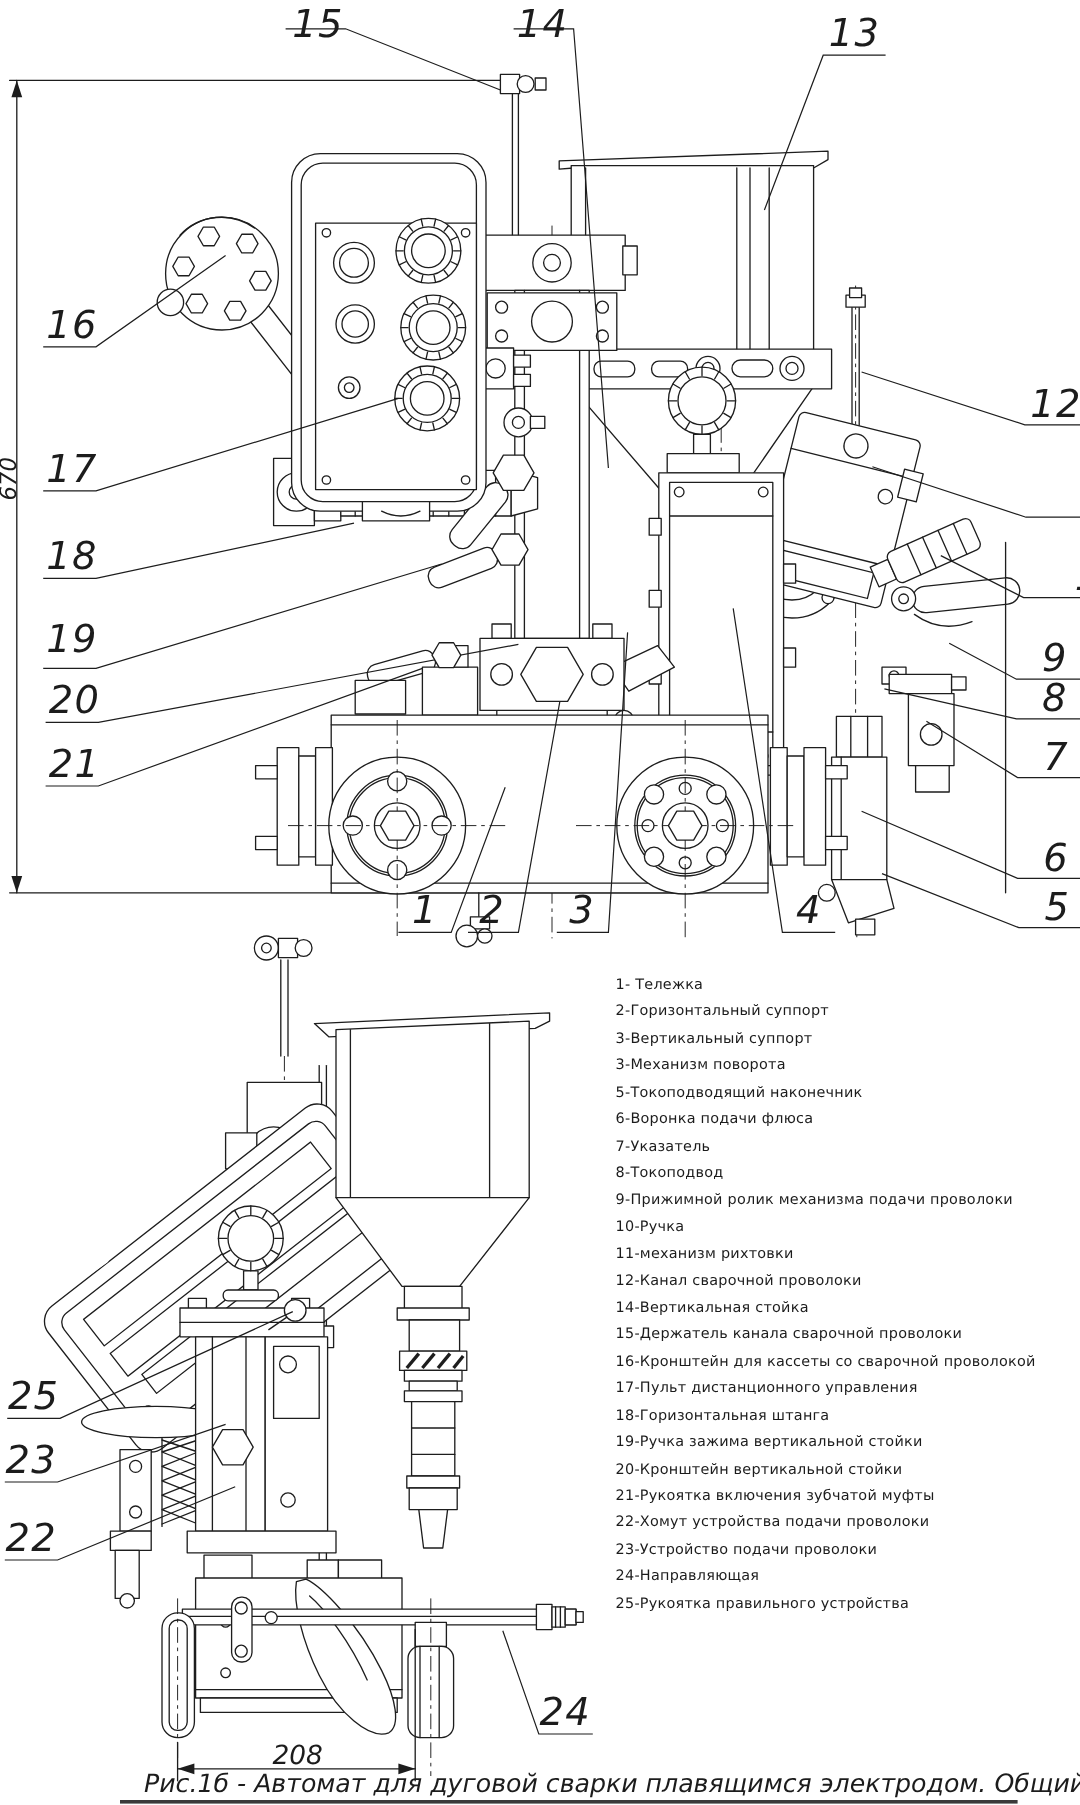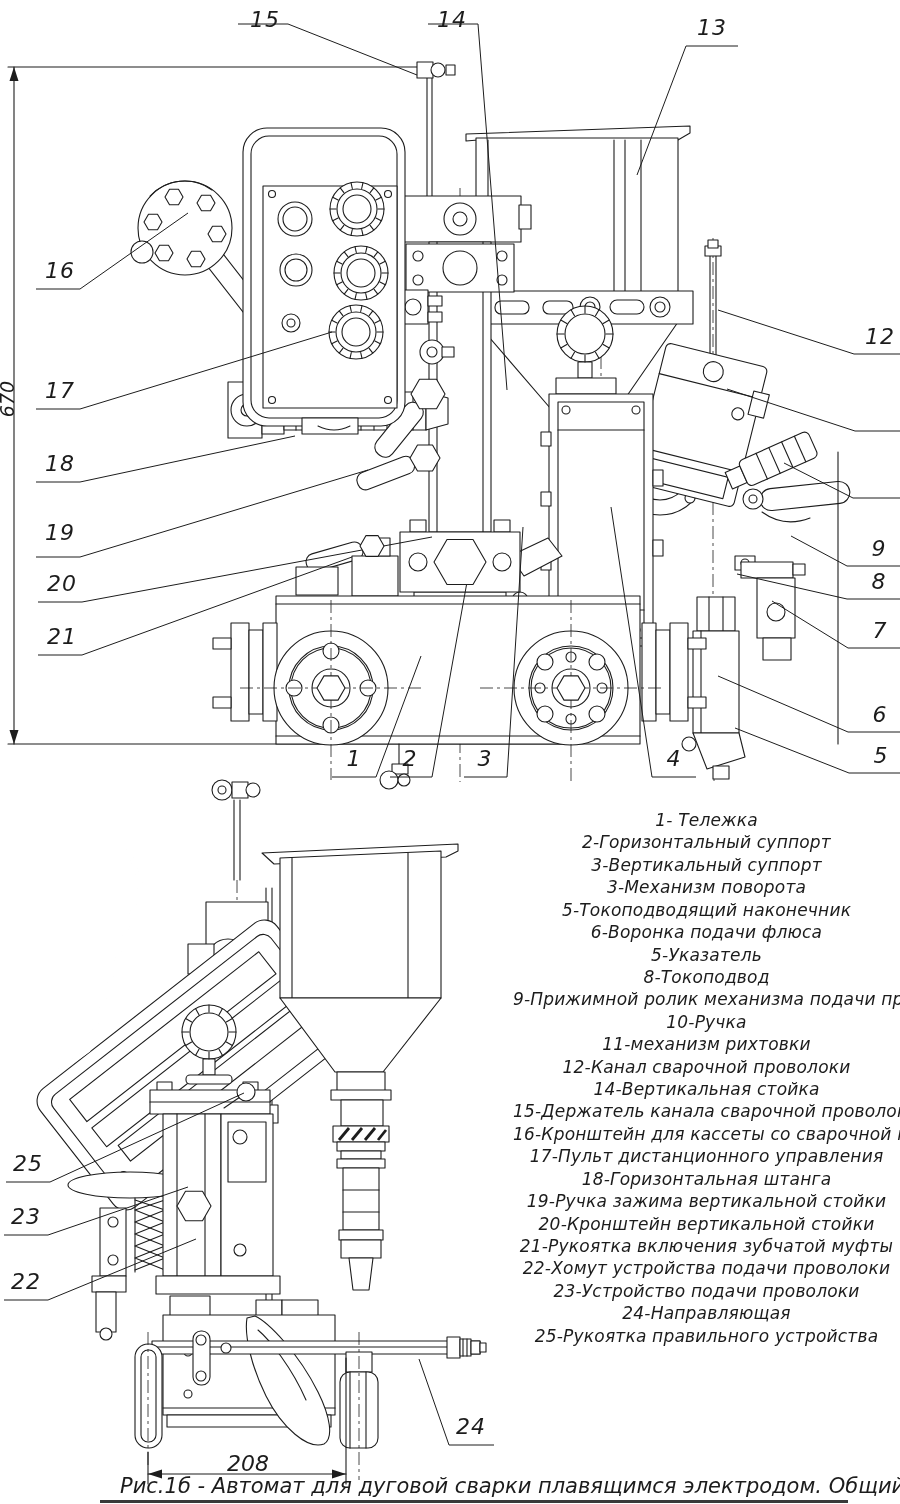--- a/index.html
+++ b/index.html
@@ -5,23 +5,23 @@
   html,body{margin:0;padding:0;background:#fff;}
   body{width:900px;height:1504px;position:relative;font-family:"DejaVu Sans",sans-serif;color:#1c1c1c;overflow:hidden;}
   .stage{position:absolute;left:0;top:0;width:900px;height:1504px;}
   svg{position:absolute;left:0;top:0;}
   .s{stroke:#1d1d1d;stroke-width:1.1;fill:none;stroke-linecap:round;stroke-linejoin:round;}
   .f{stroke:#1d1d1d;stroke-width:1.1;fill:#ffffff;stroke-linejoin:round;}
   .cl{stroke:#1d1d1d;stroke-width:0.8;fill:none;stroke-dasharray:13 4 3 4;}
   .ld{stroke:#1d1d1d;stroke-width:1;fill:none;}
   .ar{fill:#1d1d1d;stroke:none;}
   .th{stroke:#1d1d1d;stroke-width:2.8;fill:none;}
-  .callout{position:absolute;font-style:italic;font-size:22px;line-height:1;transform:translate(-50%,-58%);letter-spacing:1px;white-space:nowrap;}
+  .callout{position:absolute;font-style:italic;font-size:32px;line-height:1;transform:translate(-50%,-58%);letter-spacing:1px;white-space:nowrap;}
   .legend{position:absolute;left:513px;top:809px;width:387px;}
-  .legend-item{line-height:22.42px;font-style:italic;font-size:17px;white-space:nowrap;letter-spacing:0.2px;text-align:center;}
+  .legend-item{line-height:22.42px;font-size:12px;white-space:nowrap;letter-spacing:0.2px;}
   .caption{position:absolute;left:120px;top:1474px;width:720px;text-align:center;font-style:italic;font-size:21px;white-space:nowrap;}
   .dim-h{position:absolute;left:-11px;top:388px;font-style:italic;font-size:19px;transform:rotate(-90deg);}
   .dim-w{position:absolute;left:202px;top:1451px;width:92px;text-align:center;font-style:italic;font-size:22px;}
   .bottom-edge{position:absolute;left:100px;top:1500px;width:748px;height:3px;background:#3a3a3a;}
 </style>
 </head>
 <body>
 
 <div class="stage">
 
@@ -571,21 +571,21 @@
       </g>
 </svg>
 
 <div class="legend" id="legend">
       <div class="legend-item">1- Тележка</div>
       <div class="legend-item">2-Горизонтальный суппорт</div>
       <div class="legend-item">3-Вертикальный суппорт</div>
       <div class="legend-item">3-Механизм поворота</div>
       <div class="legend-item">5-Токоподводящий наконечник</div>
       <div class="legend-item">6-Воронка подачи флюса</div>
-      <div class="legend-item">5-Указатель</div>
+      <div class="legend-item">7-Указатель</div>
       <div class="legend-item">8-Токоподвод</div>
       <div class="legend-item">9-Прижимной ролик механизма подачи проволоки</div>
       <div class="legend-item">10-Ручка</div>
       <div class="legend-item">11-механизм рихтовки</div>
       <div class="legend-item">12-Канал сварочной проволоки</div>
       <div class="legend-item">14-Вертикальная стойка</div>
       <div class="legend-item">15-Держатель канала сварочной проволоки</div>
       <div class="legend-item">16-Кронштейн для кассеты со сварочной проволокой</div>
       <div class="legend-item">17-Пульт дистанционного управления</div>
       <div class="legend-item">18-Горизонтальная штанга</div>

